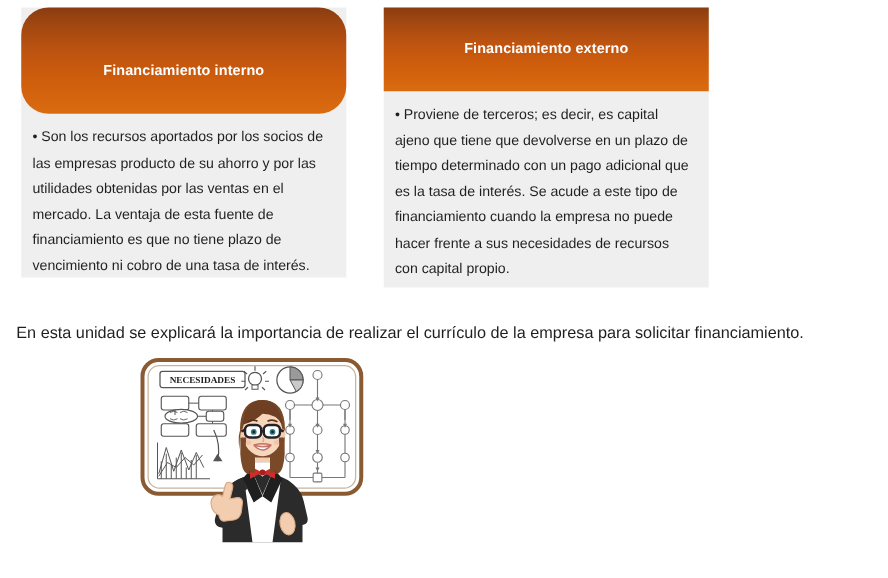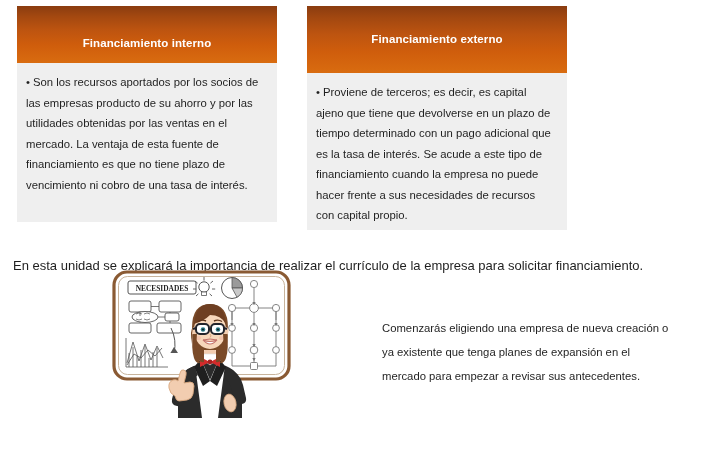--- a/index.html
+++ b/index.html
@@ -33,38 +33,38 @@
   .card-body{
     box-sizing:border-box;
     padding:9px 12px 10px 9px;
     font-size:11.3px;
     line-height:20.5px;
     color:#1f1f1f;
   }
   .card-body .bullet{margin-right:3px;}
 
   #card-interno{left:17px;top:6px;width:260px;height:216px;}
-  #card-interno .card-header{height:57px;}
+  #card-interno .card-header{height:85px;border-radius:22px;}
   #card-interno .card-header-title{transform:translateY(8px);}
   #card-interno .card-body{height:177px;}
 
   #card-externo{left:307px;top:6px;width:260px;height:224px;}
   #card-externo .card-header{height:67px;}
   #card-externo .card-header-title{transform:translateY(-1px);}
   #card-externo .card-body{height:119px;}
 
   
   #intro-paragraph{
     position:absolute;left:13px;top:258px;width:660px;
     font-size:13px;line-height:16px;color:#1f1f1f;
   }
 
   
   #illustration{
-    position:absolute;left:108px;top:268px;width:200px;height:150px;
+    position:absolute;left:108px;top:284px;width:200px;height:150px;
   }
   #illustration svg{display:block;width:200px;height:150px;}
 
   
   #source-caption{
     position:absolute;left:77px;top:440px;
     font-size:9.6px;line-height:13px;color:#1f1f1f;
     white-space:nowrap;
   }
   #source-caption .src-link{text-decoration:underline;color:#1f1f1f;}
@@ -276,15 +276,14 @@
         <ellipse cx="90" cy="70" rx="3" ry="2" fill="#f0b5a0" opacity="0.55"></ellipse>
         <ellipse cx="114" cy="70" rx="3" ry="2" fill="#f0b5a0" opacity="0.55"></ellipse>
 
         <path d="M85 66 q-2 14 1 24 q2 6 6 5 q-5 -13 -3 -29 Z" fill="#7a4a28"></path>
         <path d="M119 66 q2 14 -1 24 q-2 6 -6 5 q5 -13 3 -29 Z" fill="#7a4a28"></path>
       </g>
     </svg>
   </div>
 
 
-  <div id="right-paragraph">Comenzarás eligiendo una empresa de nueva creación o ya existente que tenga planes de expansión en el mercado para empezar a revisar sus antecedentes.</div>
 
 </div>
 
 </body></html>

